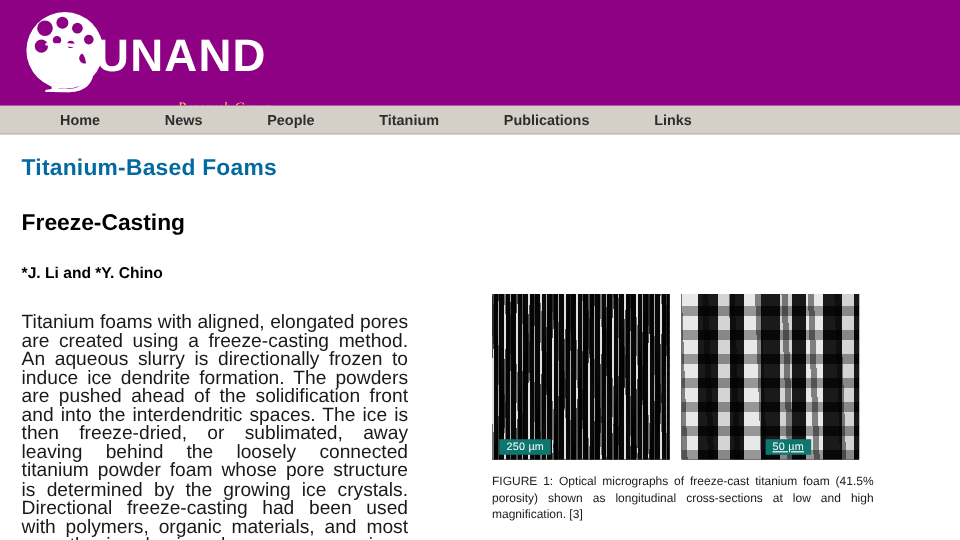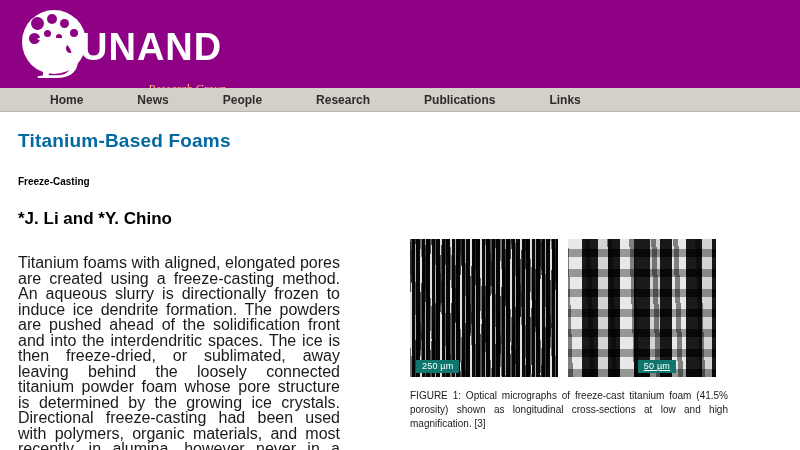--- a/index.html
+++ b/index.html
@@ -115,27 +115,27 @@
   }
   .page-title {
     margin: 0 0 0 18px;
     font-size: 19px;
     font-weight: bold;
     color: #0369a1;
     letter-spacing: 0.2px;
   }
   .section-title {
     margin: 24px 0 0 18px;
-    font-size: 10px;
+    font-size: 19px;
     font-weight: bold;
     color: #000000;
   }
   .authors {
     margin: 22px 0 0 18px;
-    font-size: 17px;
+    font-size: 13px;
     font-weight: bold;
     color: #000000;
   }
 
   .body-row {
     display: flex;
     align-items: flex-start;
     margin-top: 10px;
   }
   .body-text {
@@ -259,21 +259,21 @@
       <div class="logo-d">D</div>
       <div class="logo-word">UNAND</div>
       <div class="logo-sub">Research Group</div>
     </div>
   </div>
 
   <div class="navbar">
     <a class="nav-item" href="#">Home</a>
     <a class="nav-item" href="#">News</a>
     <a class="nav-item" href="#">People</a>
-    <a class="nav-item" href="#">Research</a>
+    <a class="nav-item" href="#">Titanium</a>
     <a class="nav-item" href="#">Publications</a>
     <a class="nav-item" href="#">Links</a>
   </div>
 
   <div class="content">
     <h1 class="page-title">Titanium-Based Foams</h1>
     <h2 class="section-title">Freeze-Casting</h2>
     <div class="authors">*J. Li and *Y. Chino</div>
 
     <div class="body-row">

